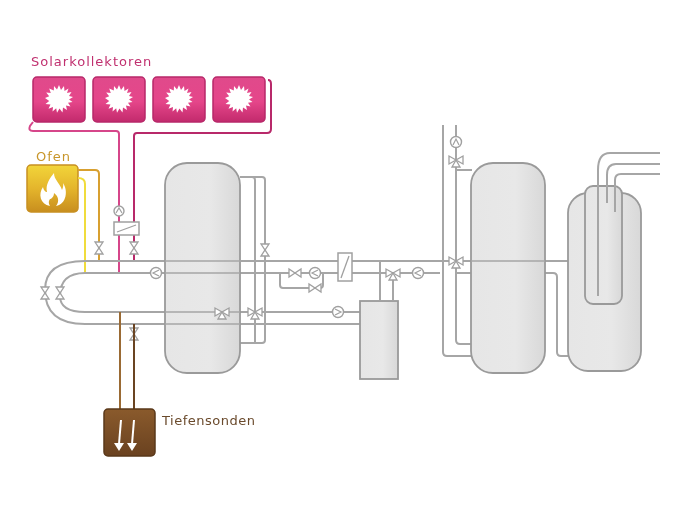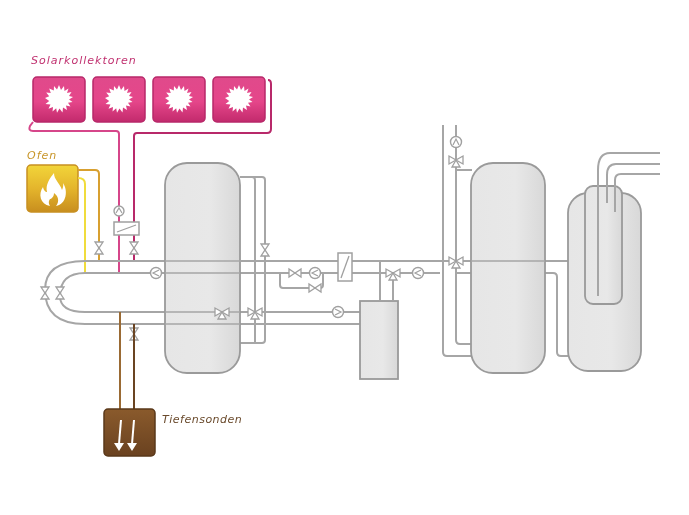--- a/index.html
+++ b/index.html
@@ -1,20 +1,20 @@
 <!DOCTYPE html>
 <html><head>
 <meta charset="utf-8">
 <style>
   html, body { margin:0; padding:0; background:#ffffff; }
   body { width:689px; height:515px; position:relative; overflow:hidden; font-family:"DejaVu Sans", sans-serif; }
   svg { position:absolute; left:0; top:0; }
-  .lbl { position:absolute; font-size:11px; letter-spacing:1px; white-space:nowrap;font-style:italic; }
+  .lbl { position:absolute; font-size:13px; letter-spacing:1px; white-space:nowrap; }
   #lbl-solar { left:31px; top:54px; color:#c0306f; }
-  #lbl-ofen { left:27px; top:149px; color:#c8962a; }
+  #lbl-ofen { left:36px; top:149px; color:#c8962a; }
   #lbl-tief { left:162px; top:413px; color:#6a4a2c; letter-spacing:0.5px;text-align:center; }
 </style>
 </head>
 <body>
 
 <svg width="689" height="515" viewBox="0 0 689 515">
   <defs>
     <linearGradient id="gSolar" x1="0" y1="0" x2="0" y2="1">
       <stop offset="0" stop-color="#e04a8b"></stop>
       <stop offset="0.55" stop-color="#e5468a"></stop>

